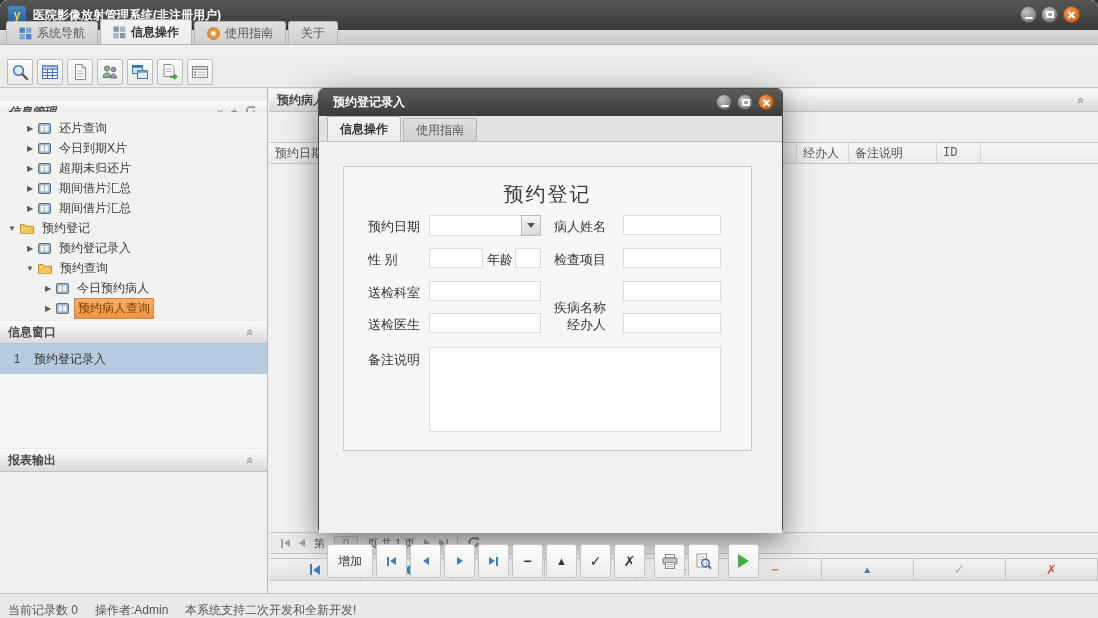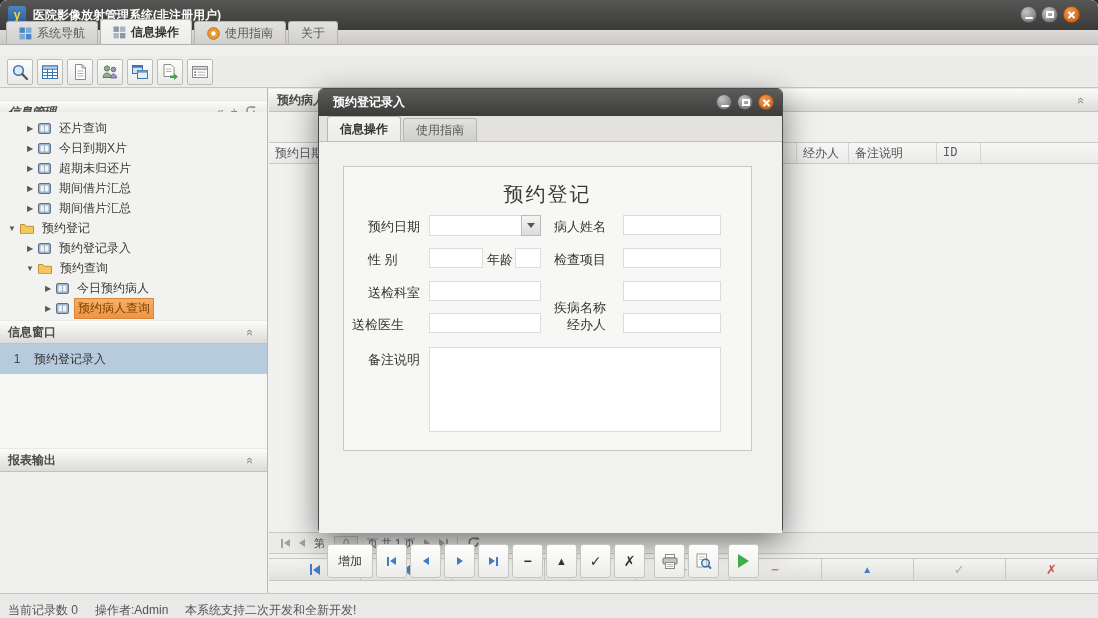--- a/index.html
+++ b/index.html
@@ -488,21 +488,21 @@
         <span class="flabel" style="left:143px;top:84px;">年龄</span>
         <input class="finput" style="left: 171px; top: 81px; width: 26px;">
         <span class="flabel fl2" style="top:84px;">检查项目</span>
         <input class="finput" style="left: 279px; top: 81px; width: 98px;">
 
         <span class="flabel" style="left:24px;top:117px;">送检科室</span>
         <input class="finput" style="left: 85px; top: 114px; width: 112px;">
         <span class="flabel fl2" style="top:132px;">疾病名称</span>
         <input class="finput" style="left: 279px; top: 114px; width: 98px;">
 
-        <span class="flabel" style="left:8px;top:149px;">送检医生</span>
+        <span class="flabel" style="left:24px;top:149px;">送检医生</span>
         <input class="finput" style="left: 85px; top: 146px; width: 112px;">
         <span class="flabel fl2" style="top:149px;">经办人</span>
         <input class="finput" style="left: 279px; top: 146px; width: 98px;">
 
         <span class="flabel" style="left:24px;top:184px;">备注说明</span>
         <textarea class="fta" style=""></textarea>
       </div>
 
       <div class="dlg-toolbar">
         <div class="dbtn txt">增加</div>

